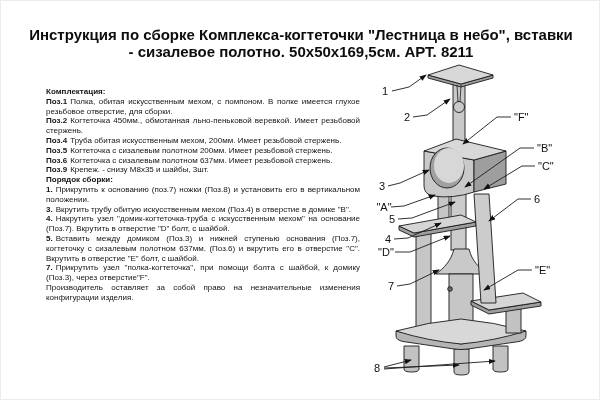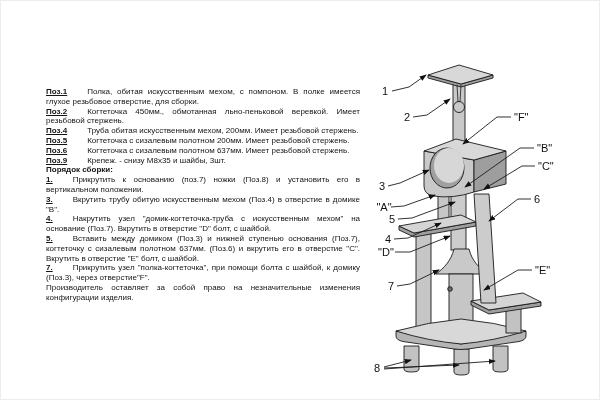--- a/index.html
+++ b/index.html
@@ -11,32 +11,37 @@
   .title{
     position:absolute;left:0;top:25px;width:600px;text-align:center;
     font-size:15px;font-weight:bold;line-height:17px;color:#0d0d0d;
   }
   .textcol{
     position:absolute;left:45px;top:86px;width:314px;
     font-size:8px;line-height:9.8px;text-align:justify;color:#141414;
   }
   .textcol p{margin:0;}
   .textcol p.gap{margin-top:0;}
-  .textcol b{margin-right:20px;text-decoration:underline;}
+  .textcol b{margin-right:3px;}
   .heading{font-weight:bold;}
   svg.diagram{position:absolute;left:370px;top:55px;}
   svg text{font-family:"Liberation Sans",sans-serif;font-size:11px;fill:#111;}
 </style>
 </head>
 <body>
 
 <div class="page">
 
+  <div class="title">
+    <div>Инструкция по сборке Комплекса-когтеточки "Лестница в небо", вставки</div>
+    <div>- сизалевое полотно. 50х50х169,5см. АРТ. 8211</div>
+  </div>
 
   <div class="textcol">
+    <p class="heading">Комплектация:</p>
     <p><b>Поз.1</b><span>Полка, обитая искусственным мехом, с помпоном. В полке имеется глухое резьбовое отверстие, для сборки.</span></p>
     <p><b>Поз.2</b><span>Когтеточка 450мм., обмотанная льно-пеньковой веревкой. Имеет резьбовой стержень.</span></p>
     <p><b>Поз.4</b><span>Труба обитая искусственным мехом, 200мм. Имеет резьбовой стержень.</span></p>
     <p><b>Поз.5</b><span>Когтеточка с сизалевым полотном 200мм. Имеет резьбовой стержень.</span></p>
     <p><b>Поз.6</b><span>Когтеточка с сизалевым полотном 637мм. Имеет резьбовой стержень.</span></p>
     <p><b>Поз.9</b><span>Крепеж.  - снизу М8х35 и шайбы, 3шт.</span></p>
 
     <p class="heading gap">Порядок сборки:</p>
     <p><b>1.</b><span>Прикрутить к основанию (поз.7) ножки (Поз.8) и установить его в вертикальном положении.</span></p>
     <p><b>3.</b><span>Вкрутить трубу обитую искусственным мехом (Поз.4) в отверстие в домике "В".</span></p>

